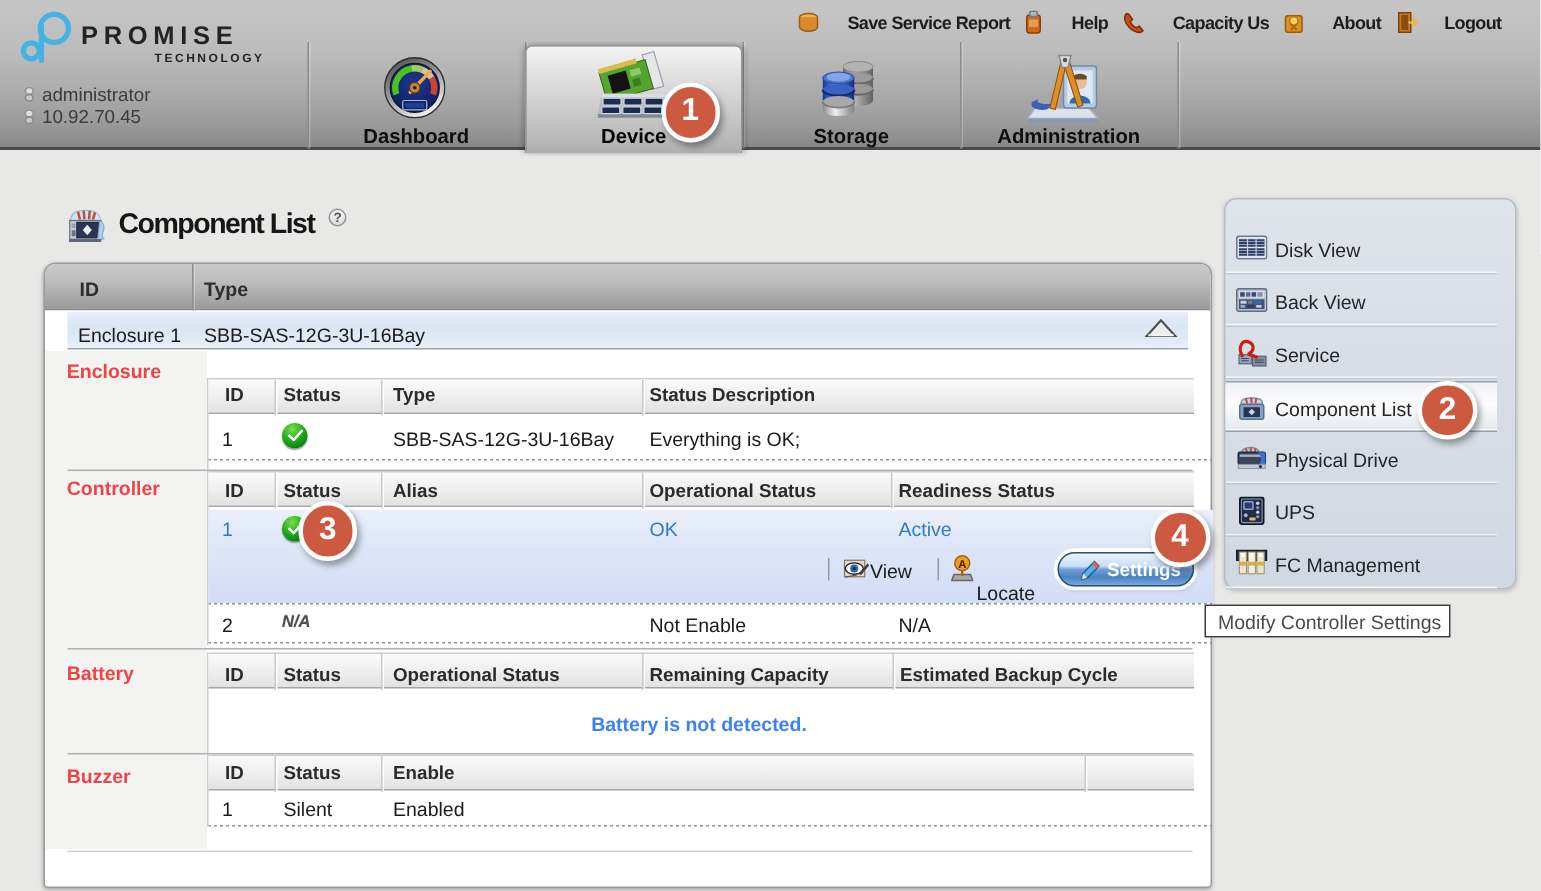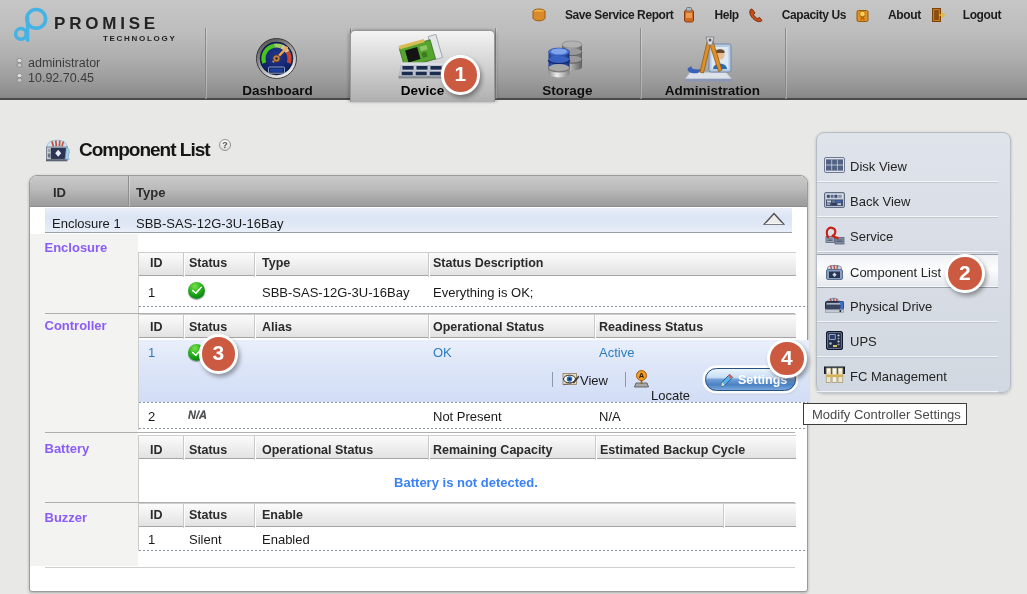--- a/index.html
+++ b/index.html
@@ -50,21 +50,21 @@
   background:linear-gradient(180deg,#c9c9c9 0%,#bcbcbc 40%,#a8a8a8 75%,#9c9c9c 100%);
   border-bottom:1px solid #8c8c8c; border-radius:7px 7px 0 0; }
 #phead .hsep { position:absolute; left:98px; top:0; width:1px; height:31px; background:#8e8e8e; box-shadow:1px 0 0 rgba(255,255,255,0.3); }
 #phead span { position:absolute; top:9px; font-size:13px; font-weight:bold; color:#2c2c2c; }
 #encrow { position:absolute; left:15px; top:32px; width:747px; height:25px;
   background:linear-gradient(180deg,#e9eef9 0%,#dbe5f4 40%,#e2e9f6 75%,#eaeff8 100%);
   border-bottom:1px solid #9aa0a8; }
 #encrow span { position:absolute; top:8px; font-size:13px; color:#1a1a1a; }
 
 
-.slabel { position:absolute; left:14.5px; font-size:13px; font-weight:bold; color:#8b5cf6; }
+.slabel { position:absolute; left:14.5px; font-size:13px; font-weight:bold; color:#ef4444; }
 .sectline { position:absolute; left:15px; width:750px; height:1px; background:#b0b0b0; }
 .subtable { position:absolute; left:108px; border-left:1px solid #ccc; }
 .sthead { position:relative; width:657px; background:linear-gradient(180deg,#fbfbfb 0%,#efefef 50%,#e2e2e2 100%);
   border-top:1px solid #cecece; border-bottom:1px solid #a5a5a5; height:24px; }
 .sthead span { position:absolute; font-size:12.5px; font-weight:bold; color:#2b2b2b; top:5px; }
 .sthead i { position:absolute; top:0; width:1px; height:24px; background:#c9c9c9; box-shadow:1px 0 0 #fff; }
 .cell { position:absolute; font-size:13px; color:#1a1a1a; }
 .dotline { position:absolute; left:0; width:669px; height:1px;
   background-image:repeating-linear-gradient(90deg,#8b95a0 0 1.5px,transparent 1.5px 4px); }
 .bluelink { color:#2d7dbe; }
@@ -378,21 +378,21 @@
             <path d="M12 1.5 L15.5 5 L6.5 14 L2.5 15 L3.5 10.5 Z" fill="#58b0e8" stroke="#1c5a8a"></path>
             <path d="M12 1.5 L15.5 5 L13.8 6.8 L10.2 3.2 Z" fill="#e86048"></path>
             <path d="M3.5 10.5 L6.5 14 L2.5 15 Z" fill="#f0e0c0"></path>
           </svg>
         <span style="position:absolute;left:32px;top:4px;">Settings</span>
       </div>
     </div>
     <div class="dotline" style="top:88px;"></div>
     <div class="cell" style="left:9px;top:95px;">2</div>
     <div class="na" style="position:absolute;left:49px;top:95px;">N/A</div>
-    <div class="cell" style="left:294px;top:95px;">Not Present</div>
+    <div class="cell" style="left:294px;top:95px;">Not Enable</div>
     <div class="cell" style="left:460px;top:95px;">N/A</div>
     <div class="dotline" style="top:114px;"></div>
   </div>
   <div class="sectline" style="top:256px;"></div>
 
   <div class="slabel" style="top:265px;">Battery</div>
   <div class="subtable" style="top:259px; width:670px; height:69px;">
     <div class="sthead">
       <span style="left:11px;top:7px;">ID</span>
       <span style="left:50px;top:7px;">Status</span>

